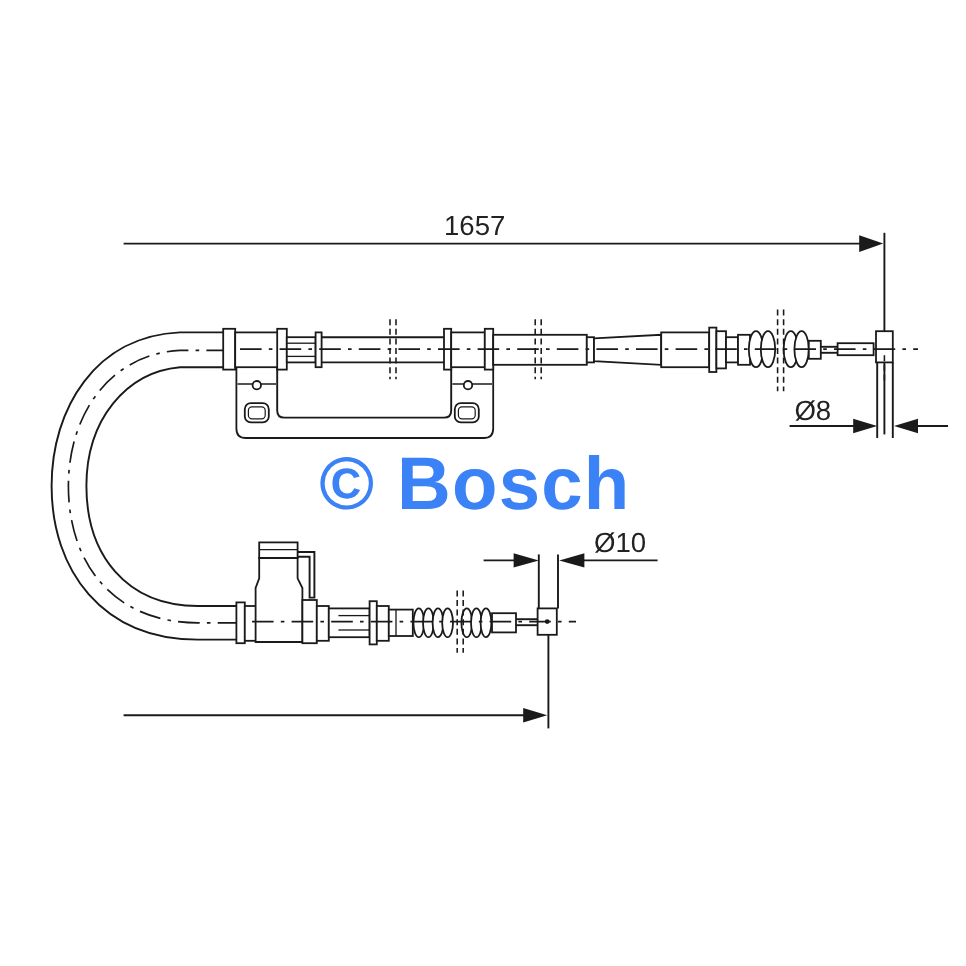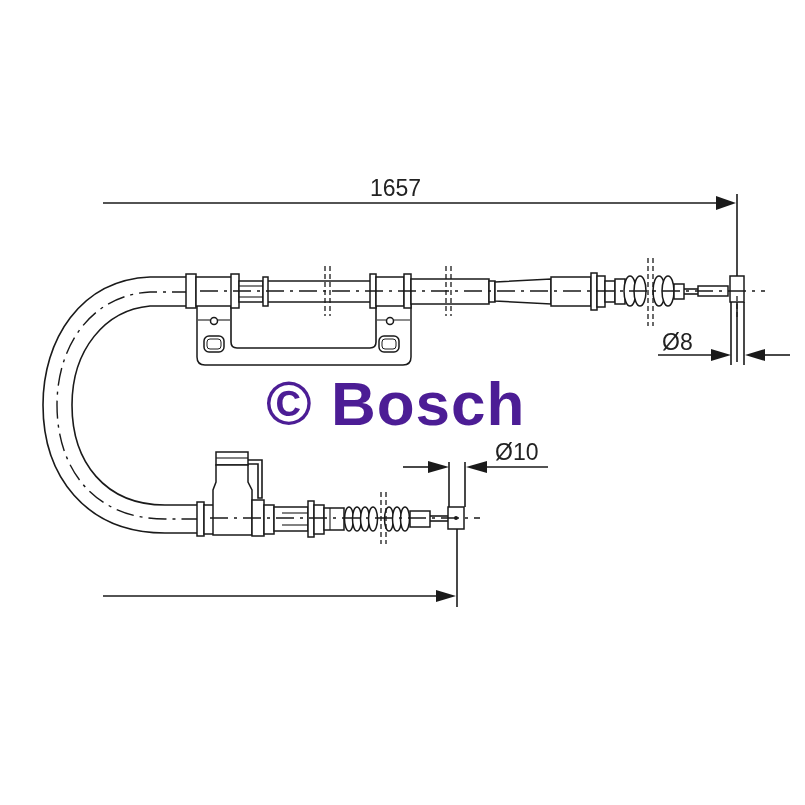--- a/index.html
+++ b/index.html
@@ -5,21 +5,21 @@
   html, body { margin: 0; padding: 0; background: #ffffff; }
   body { width: 805px; height: 805px; position: relative; overflow: hidden; font-family: "Liberation Sans", sans-serif; }
   #drawing { position: absolute; left: 0; top: 0; }
   .ln { stroke: #1a1a1a; stroke-width: 1.6; fill: none; }
   .thin { stroke: #1a1a1a; stroke-width: 1.1; fill: none; }
   .fill-w { fill: #ffffff; stroke: #1a1a1a; stroke-width: 1.5; }
   .center { stroke: #1a1a1a; stroke-width: 1.4; fill: none; stroke-dasharray: 18 6 3 6; }
   .dashv { stroke: #1a1a1a; stroke-width: 1.3; fill: none; stroke-dasharray: 5 3; }
   .arrow { fill: #1a1a1a; stroke: none; }
   .dimtext { font-family: "Liberation Sans", sans-serif; font-size: 23px; fill: #222222; }
-  .wm { position: absolute; left: 266px; top: 368px; font-family: "Liberation Sans", sans-serif; font-weight: bold; font-size: 62px; color: #4c1d95; letter-spacing: 1px; white-space: nowrap; }
+  .wm { position: absolute; left: 266px; top: 368px; font-family: "Liberation Sans", sans-serif; font-weight: bold; font-size: 62px; color: #3b82f6; letter-spacing: 1px; white-space: nowrap; }
 </style>
 </head>
 <body>
 
 <div class="wm">© Bosch</div>
 
 <svg id="drawing" width="805" height="805" viewBox="0 0 805 805">
 
   <g>
     <line class="ln" x1="103" y1="203" x2="722" y2="203"></line>

